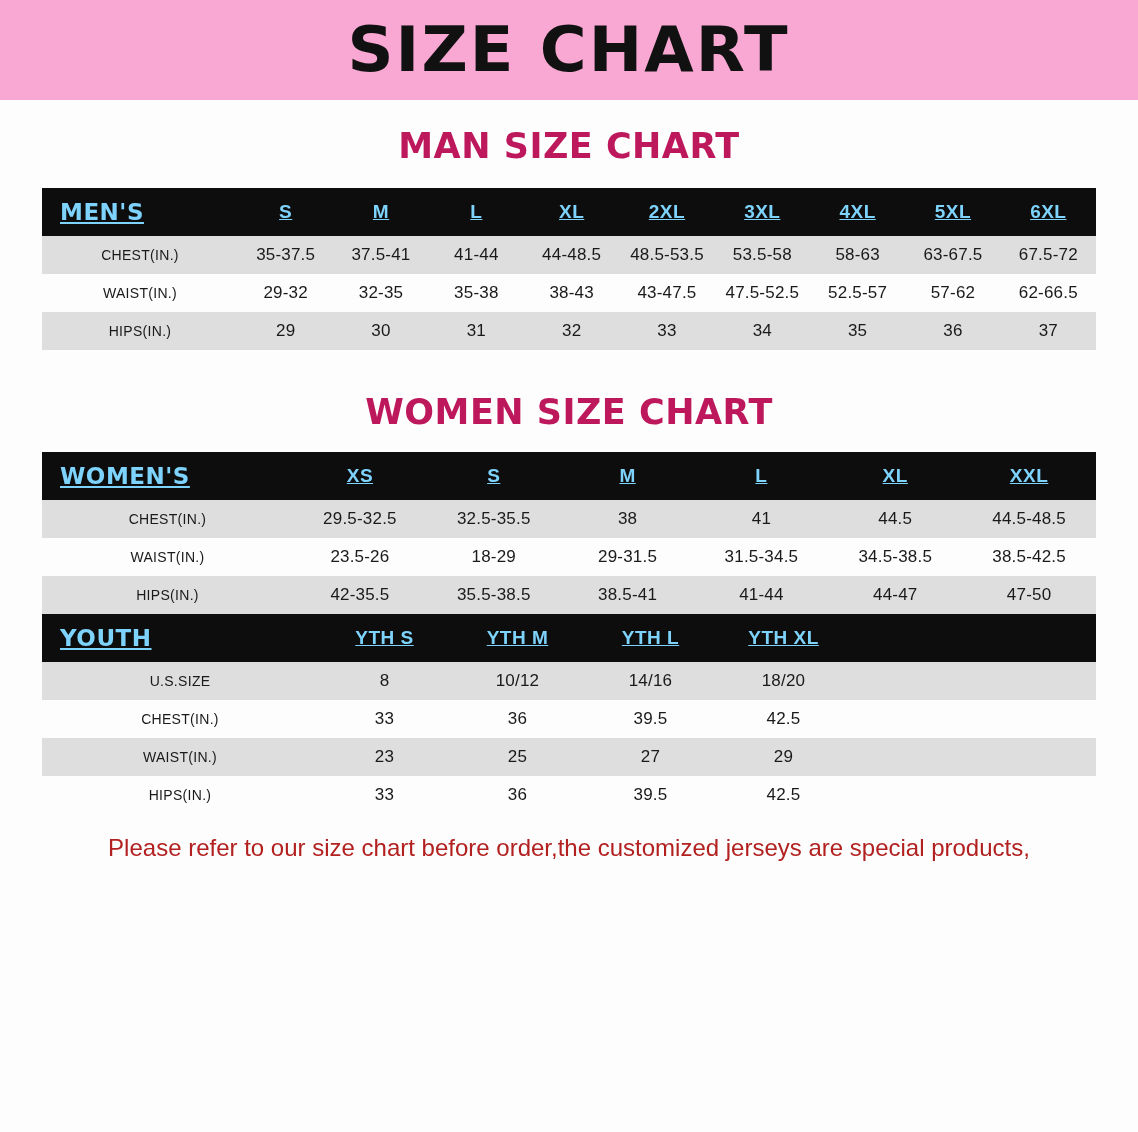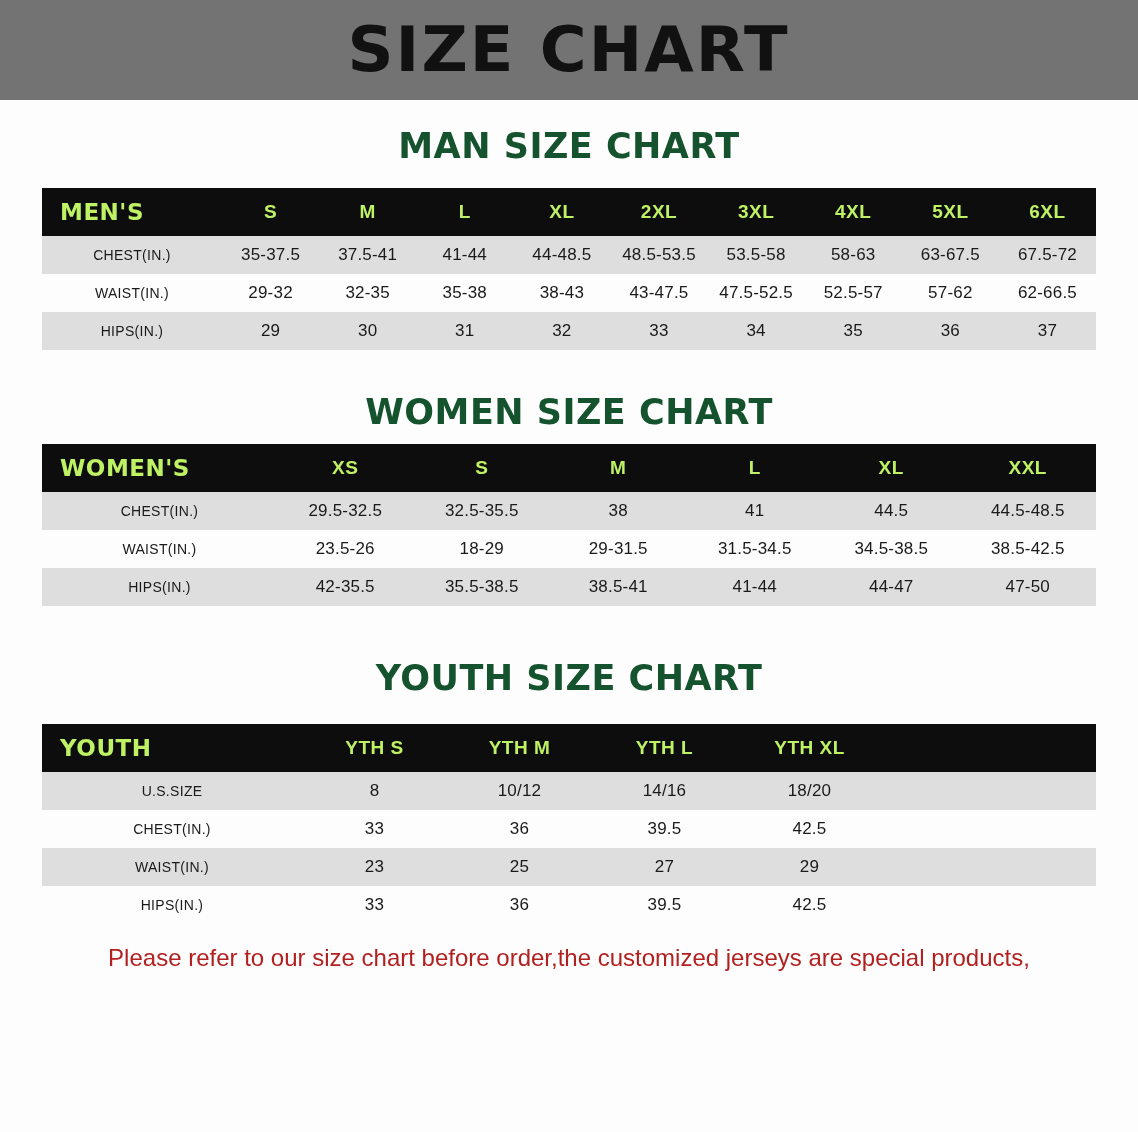--- a/index.html
+++ b/index.html
@@ -17,21 +17,21 @@
     width: 1138px;
     height: 1132px;
     position: relative;
     background: #fdfdfd;
   }
 
   
   .banner {
     width: 100%;
     height: 100px;
-    background: #737373;
+    background: #f9a8d4;
     display: flex;
     align-items: center;
     justify-content: center;
   }
   .banner-title {
     font-family: "DejaVu Sans", sans-serif;
     font-weight: 700;
     font-size: 62px;
     letter-spacing: 2px;
     color: #111111;
@@ -39,24 +39,24 @@
     transform: scaleX(1.03);
   }
 
   
   .section-title {
     text-align: center;
     font-family: "DejaVu Sans", sans-serif;
     font-weight: 700;
     font-size: 35px;
     letter-spacing: 0.5px;
-    color: #14532d;
+    color: #be185d;
   }
   .title-man    { margin-top: 26px; margin-bottom: 22px; }
-  .title-women  { margin-top: 42px; margin-bottom: 12px; }
+  .title-women  { margin-top: 42px; margin-bottom: 20px; }
   .title-youth  { margin-top: 52px; margin-bottom: 26px; }
 
   
   .table-wrap {
     margin: 0 42px;
   }
   table.size-table {
     width: 100%;
     border-collapse: collapse;
     table-layout: fixed;
@@ -66,25 +66,26 @@
     text-align: center;
     font-family: "Liberation Sans", sans-serif;
     color: #1a1a1a;
     white-space: nowrap;
   }
   
   table.size-table thead tr {
     background: #0d0d0d;
   }
   table.size-table thead th {
-    color: #bef264;
+    color: #7dd3fc;
     font-size: 19px;
     font-weight: 700;
-    padding: 11px 2px;
+    padding: 11px 18px;
     letter-spacing: 0.5px;
+    text-decoration: underline;
   }
   table.size-table thead th.corner {
     text-align: left;
     padding-left: 18px;
     font-family: "DejaVu Sans", sans-serif;
     font-size: 23px;
     font-weight: 700;
     letter-spacing: 0.5px;
   }
   
@@ -227,21 +228,20 @@
           <td>35.5-38.5</td>
           <td>38.5-41</td>
           <td>41-44</td>
           <td>44-47</td>
           <td>47-50</td>
         </tr>
       </tbody>
     </table>
   </div>
 
-  <div class="section-title title-youth">YOUTH SIZE CHART</div>
   <div class="table-wrap">
     <table class="size-table youth">
       <thead>
         <tr>
           <th class="corner" style="width:240px">YOUTH</th>
           <th>YTH S</th>
           <th>YTH M</th>
           <th>YTH L</th>
           <th>YTH XL</th>
           <th style="width:210px"></th>

